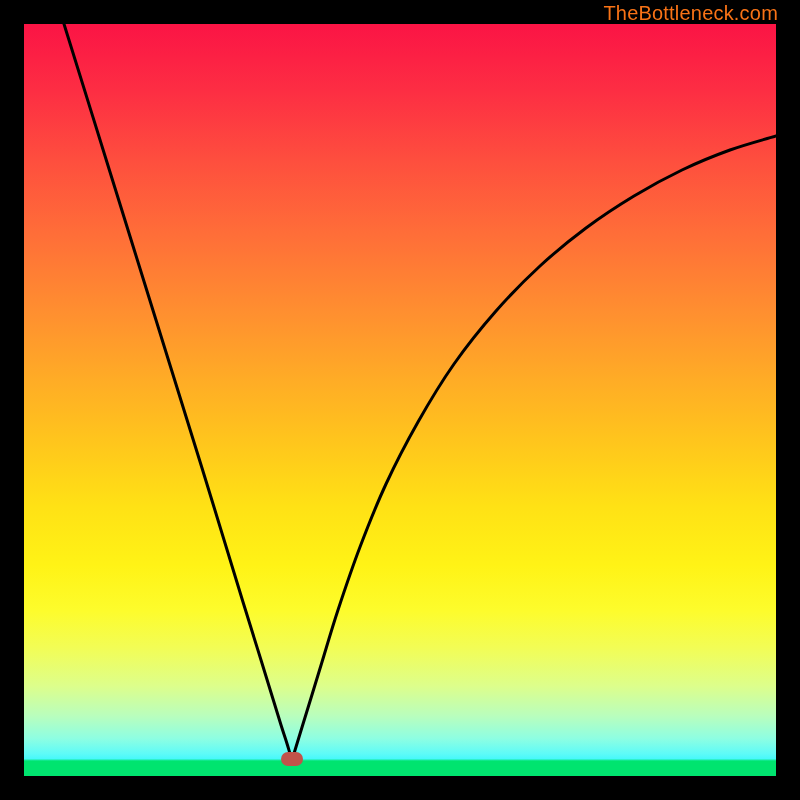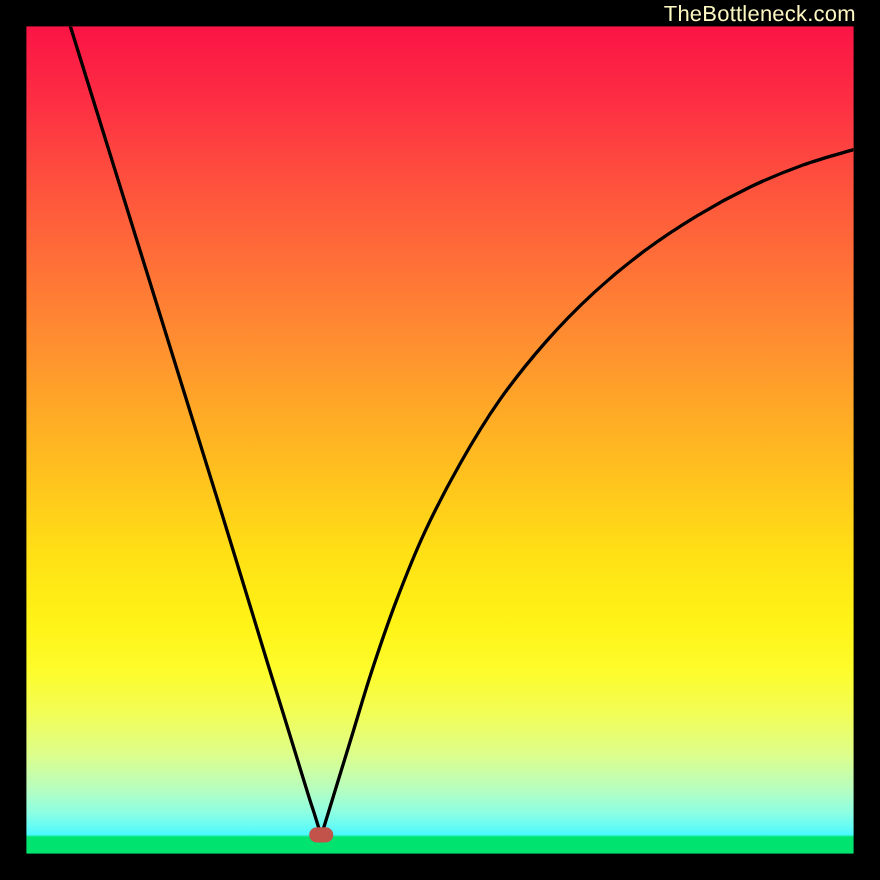--- a/index.html
+++ b/index.html
@@ -8,21 +8,21 @@
     height: 800px;
     background: #000;
     position: relative;
     font-family: Arial, Helvetica, sans-serif;
     overflow: hidden;
   }
   .attribution {
     position: absolute;
     top: 2px;
     right: 22px;
-    color: #fef9c3;
+    color: #f97316;
     font-size: 20px;
     letter-spacing: 0.2px;
     z-index: 20;
     font-weight: 400;
   }
   .plot-area {
     position: absolute;
     left: 24px;
     top: 24px;
     width: 752px;

